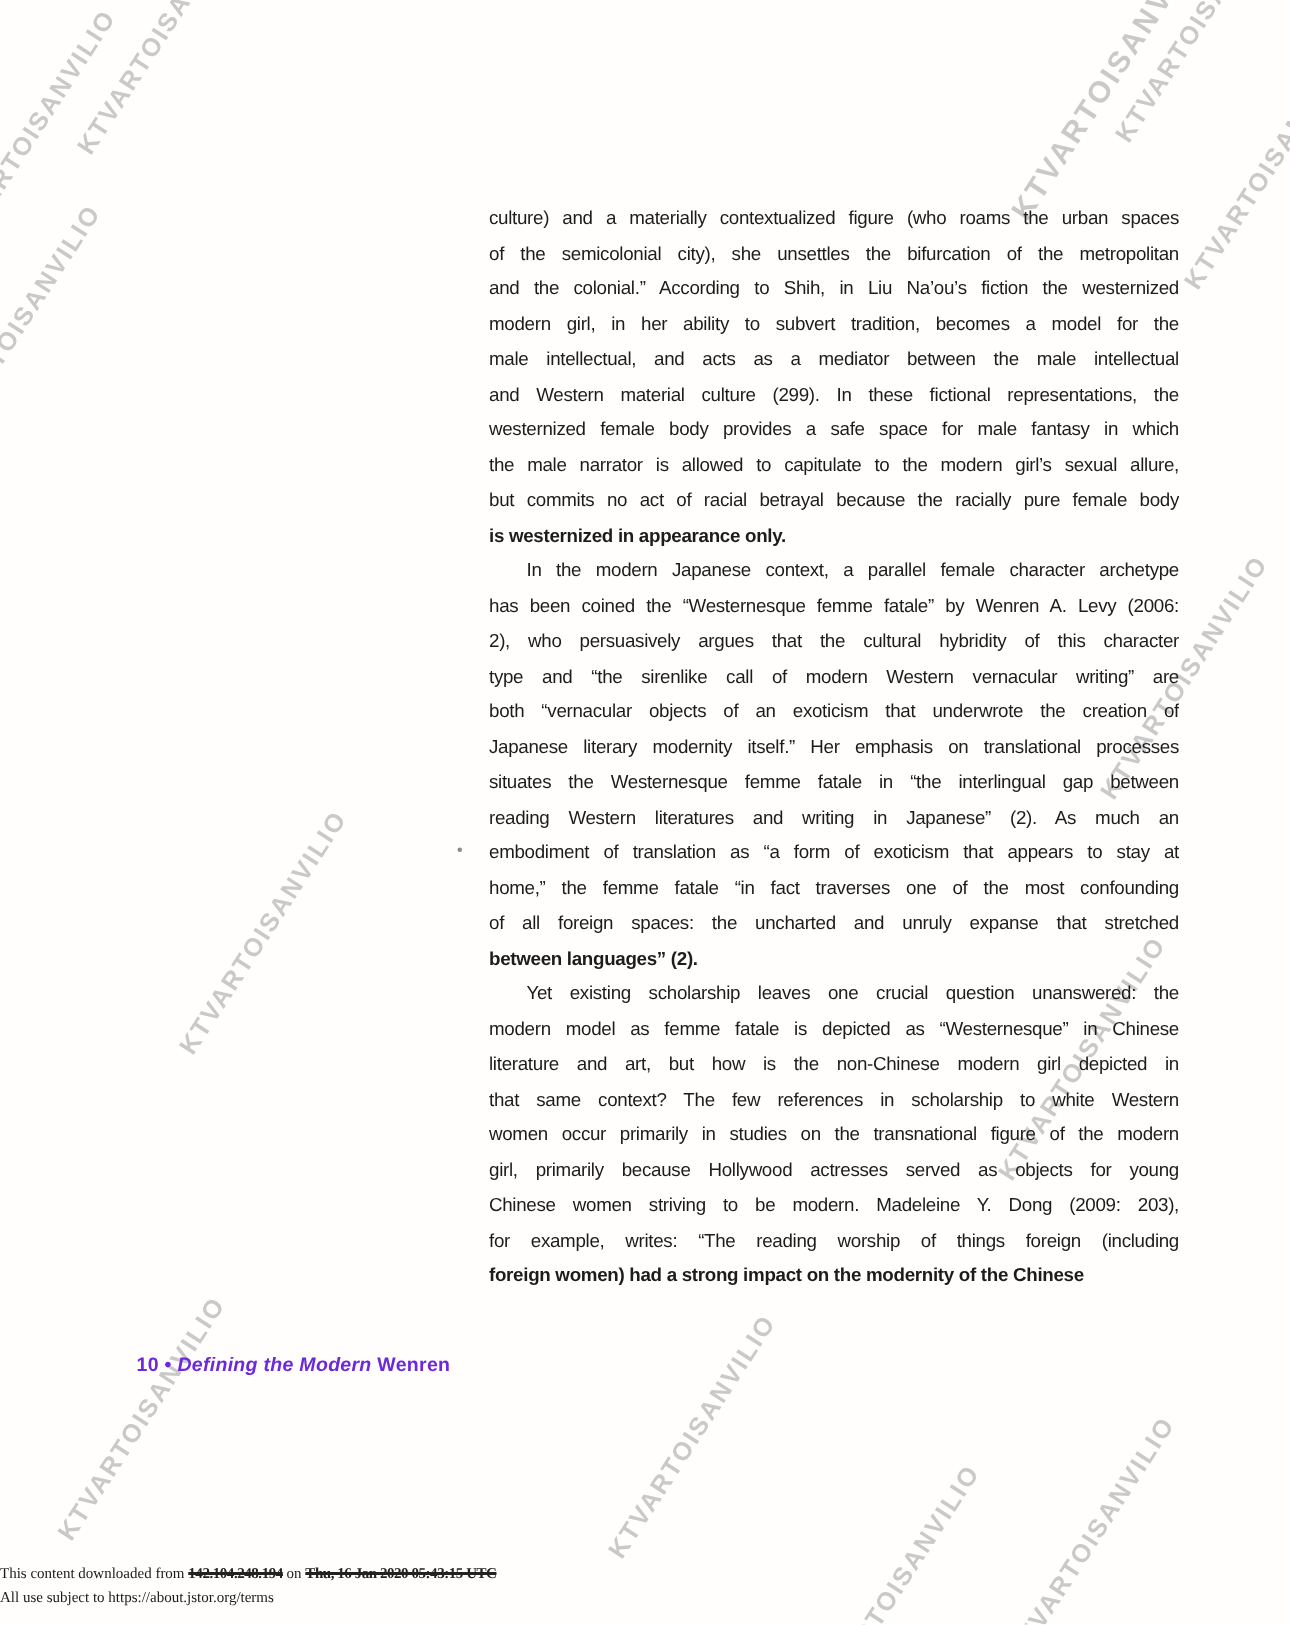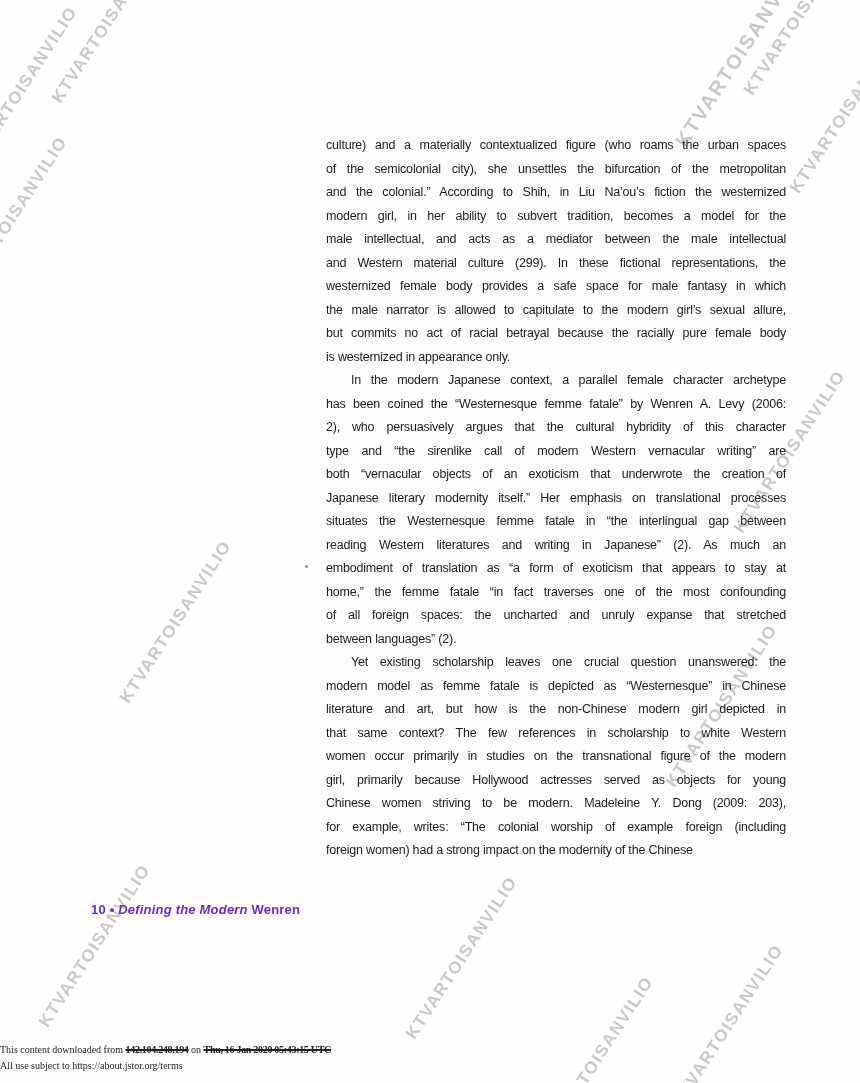--- a/index.html
+++ b/index.html
@@ -37,21 +37,21 @@
     letter-spacing: -0.2px;
   }
   .para { margin: 0; }
   .line {
     line-height: 23.5px;
     height: 23.5px;
     overflow: hidden;
     text-align: justify;
     text-align-last: justify;
   }
-  .line.last { text-align-last: left; }
+  .line.last { text-align-last: left; font-weight: bold; }
   .para.indent .line:first-child { text-indent: 25px; }
 
   
   .running-footer {
     position: absolute;
     left: 91px; top: 902px;
     z-index: 2;
     font-size: 13px;
     font-weight: bold;
     color: #6d28d9;
@@ -136,21 +136,21 @@
         <div class="line last">between languages” (2).</div>
       </div>
       <div class="para indent">
         <div class="line">Yet existing scholarship leaves one crucial question unanswered: the</div>
         <div class="line">modern model as femme fatale is depicted as “Westernesque” in Chinese</div>
         <div class="line">literature and art, but how is the non-Chinese modern girl depicted in</div>
         <div class="line">that same context? The few references in scholarship to white Western</div>
         <div class="line">women occur primarily in studies on the transnational figure of the modern</div>
         <div class="line">girl, primarily because Hollywood actresses served as objects for young</div>
         <div class="line">Chinese women striving to be modern. Madeleine Y. Dong (2009: 203),</div>
-        <div class="line">for example, writes: “The colonial worship of example foreign (including</div>
+        <div class="line">for example, writes: “The reading worship of things foreign (including</div>
         <div class="line last">foreign women) had a strong impact on the modernity of the Chinese</div>
       </div>
     </main>
 
   <div class="running-footer">
     <span>10</span>
     <span>•</span>
     <span class="it">Defining the Modern</span>
     <span>Wenren</span>
   </div>

